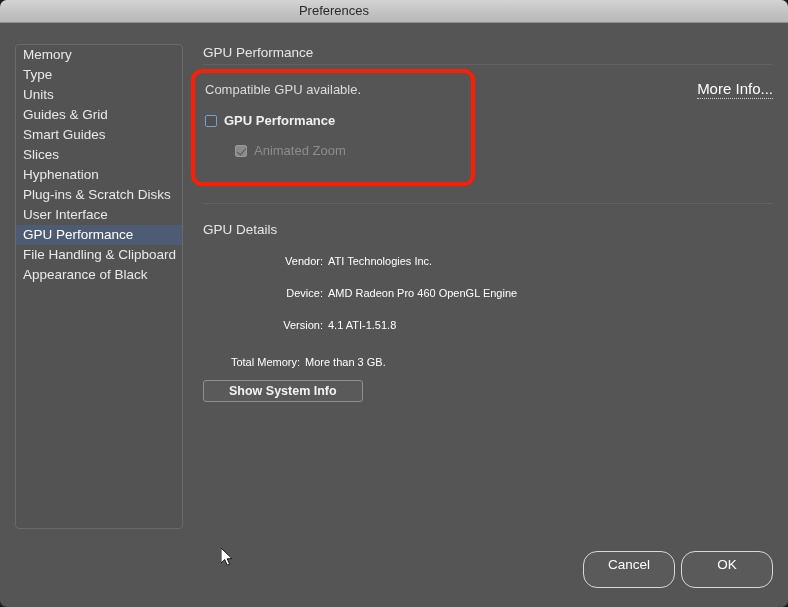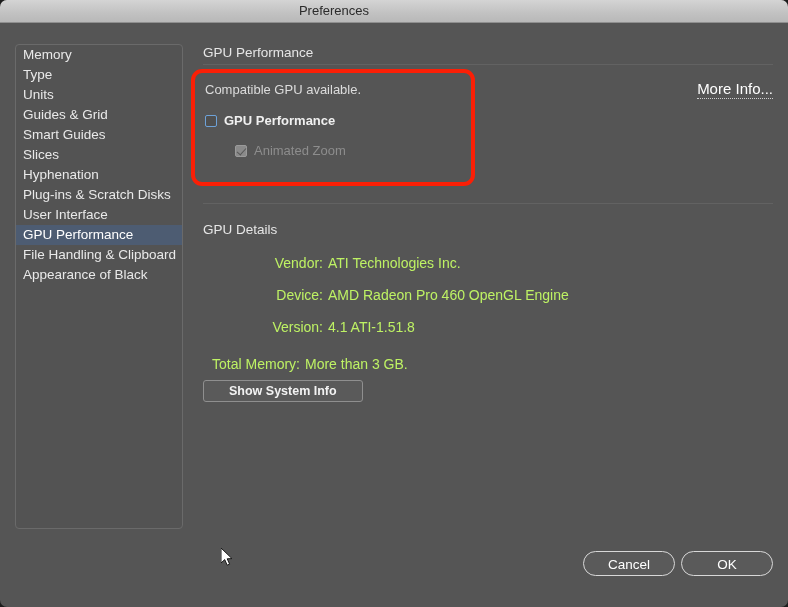--- a/index.html
+++ b/index.html
@@ -162,22 +162,22 @@
 
   #gpudetails-header {
     position: absolute; left: 203px; top: 222px;
     font-size: 13.5px; color: #e6e6e6;
   }
 
   .detail-row {
     position: absolute;
     left: 203px;
     width: 430px;
-    font-size: 14px;
-    color: #bef264;
+    font-size: 11px;
+    color: #ffffff;
     white-space: nowrap;
   }
   .detail-row .lbl {
     display: inline-block;
     width: 120px;
     text-align: right;
     margin-right: 5px;
   }
   #detail-0 { top: 255px; }
   #detail-1 { top: 287px; }
@@ -197,21 +197,21 @@
     border: 1px solid #8f8f8f;
     border-radius: 3px;
     box-sizing: border-box;
     cursor: pointer;
     font-weight: bold;
   }
 
   
   .pill-btn {
     position: absolute;
-    height: 25px;
+    height: 37px;
     line-height: 25px;
     text-align: center;
     font-size: 13.5px;
     color: #ffffff;
     background: #5a5a5a;
     border: 1px solid #d8d8d8;
     border-radius: 14px;
     box-sizing: border-box;
     cursor: pointer;
   }

